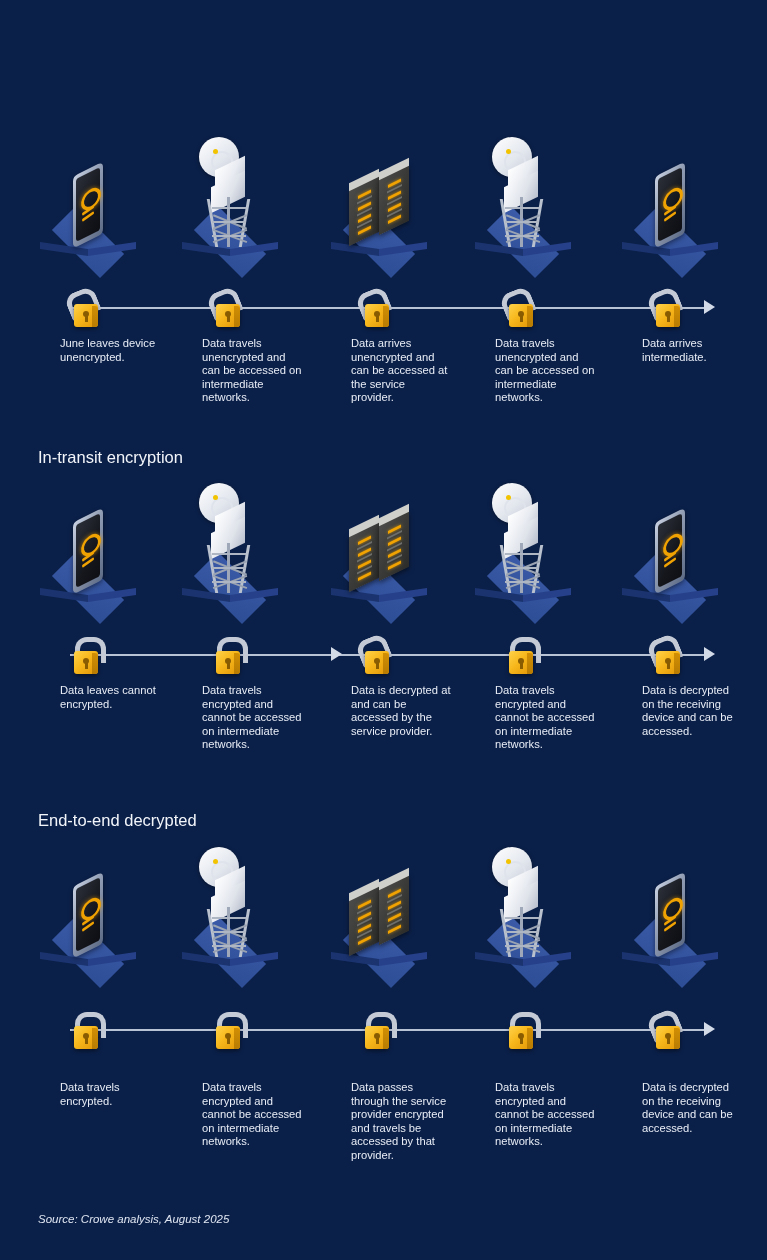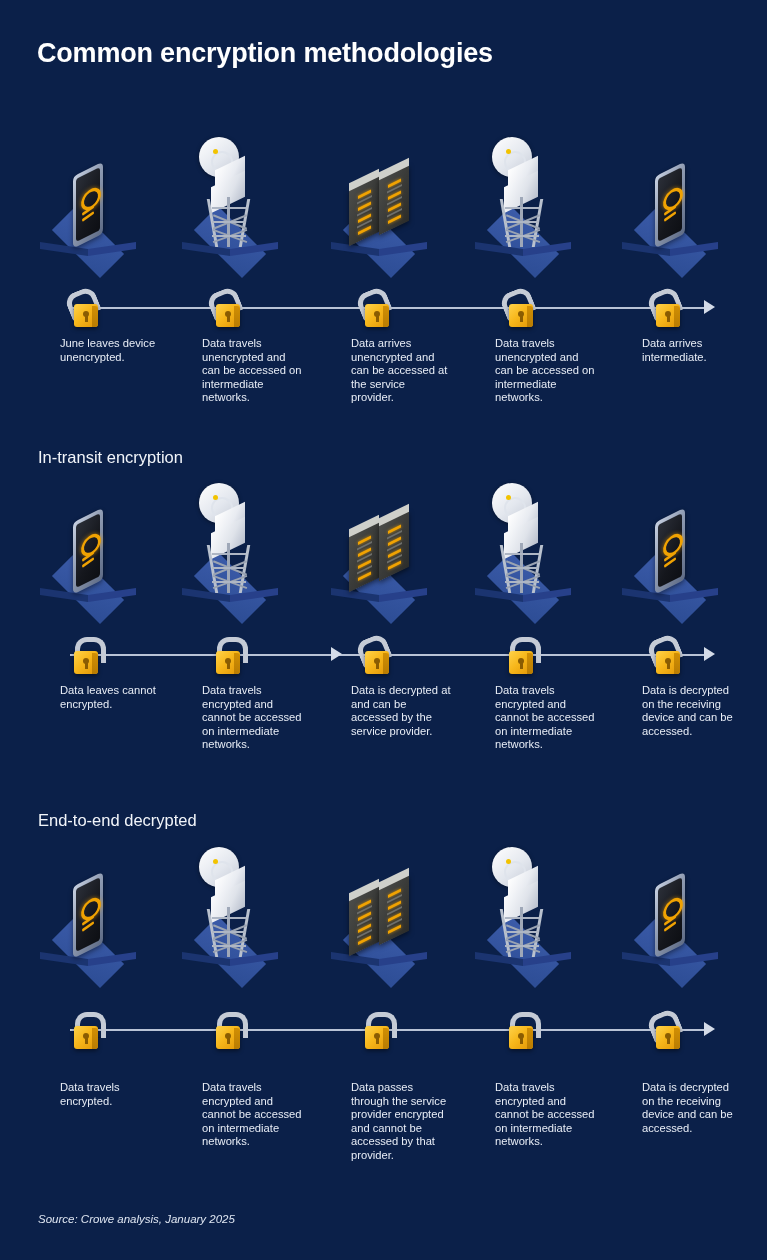--- a/index.html
+++ b/index.html
@@ -164,21 +164,20 @@
   
   .caps{position:absolute;left:0;width:767px;}
   .cap-item{position:absolute;width:100px;
       font-size:11.2px;line-height:13.6px;color:#e8edf6;}
 </style>
 </head>
 <body>
 
 <div class="page">
 
-  <div class="title">Common encryption methodologies</div>
 
   <div class="scene" id="scene0" style="top:140px">
       <div class="node" style="left: 23px; bottom: 0px;">
         <div class="plat">
           <div class="top"></div>
           <div class="side"></div>
           <div class="side2"></div>
         </div>
         <div class="phone">
           <div class="body"></div>
@@ -656,19 +655,19 @@
           <div class="bodyf"></div>
           <div class="bodyside"></div>
           <div class="hole"></div>
           <div class="holeb"></div>
         </div>
       </div>
     </div>
   <div class="caps" id="caps2" style="top:1081px">
       <div class="cap-item" style="left: 60px; top: 0px;">Data travels encrypted.</div>
       <div class="cap-item" style="left: 202px; top: 0px;">Data travels encrypted and cannot be accessed on intermediate networks.</div>
-      <div class="cap-item" style="left: 351px; top: 0px;">Data passes through the service provider encrypted and cannot be accessed by that provider.</div>
+      <div class="cap-item" style="left: 351px; top: 0px;">Data passes through the service provider encrypted and travels be accessed by that provider.</div>
       <div class="cap-item" style="left: 495px; top: 0px;">Data travels encrypted and cannot be accessed on intermediate networks.</div>
       <div class="cap-item" style="left: 642px; top: 0px;">Data is decrypted on the receiving device and can be accessed.</div>
     </div>
 
-  <div class="source">Source: Crowe analysis, January 2025</div>
+  <div class="source">Source: Crowe analysis, August 2025</div>
 </div>
 
 </body></html>

